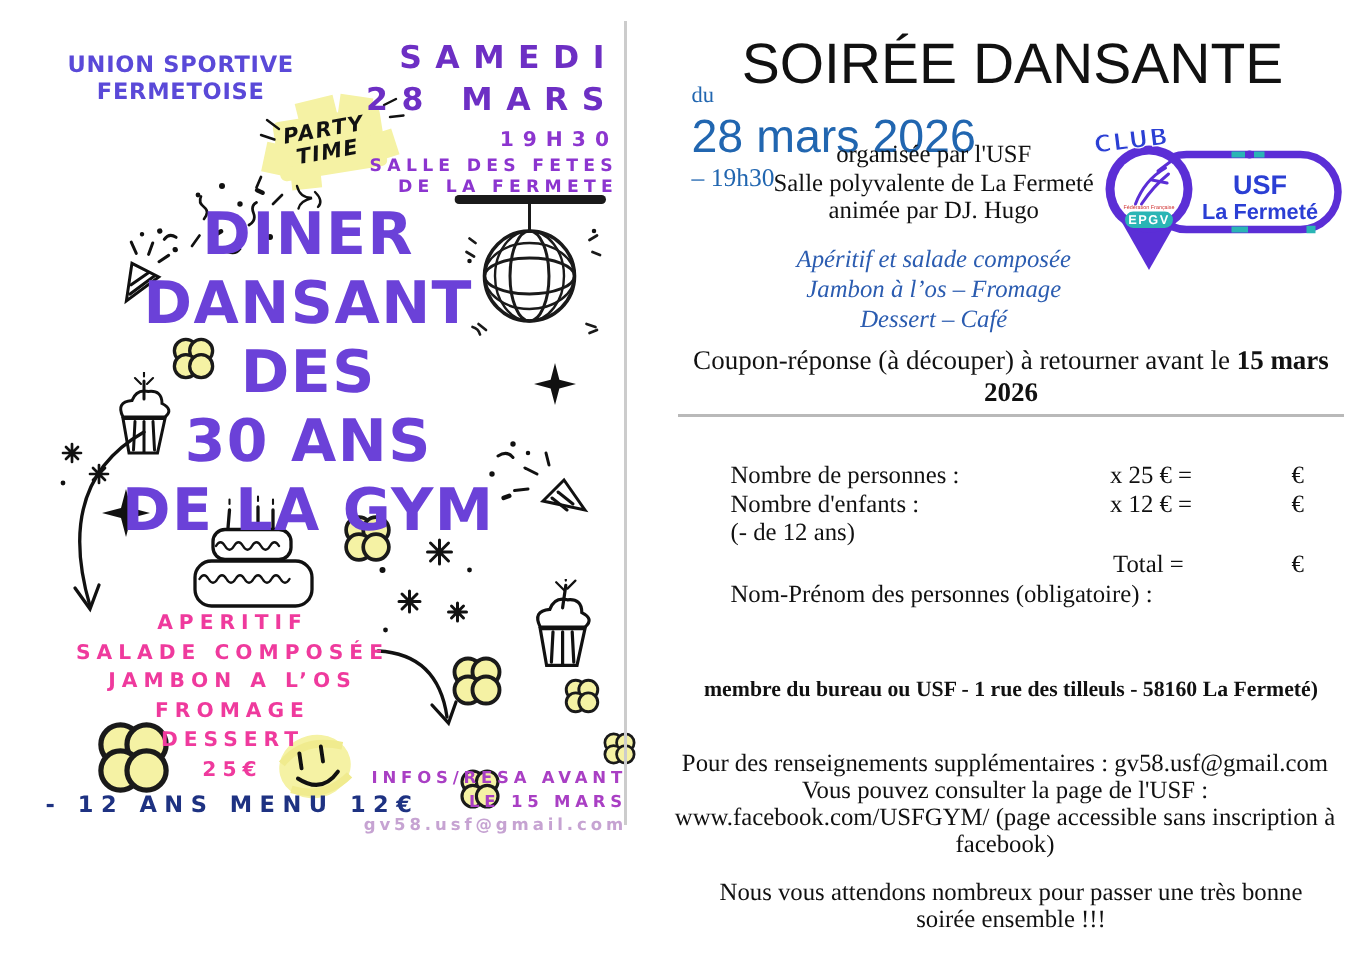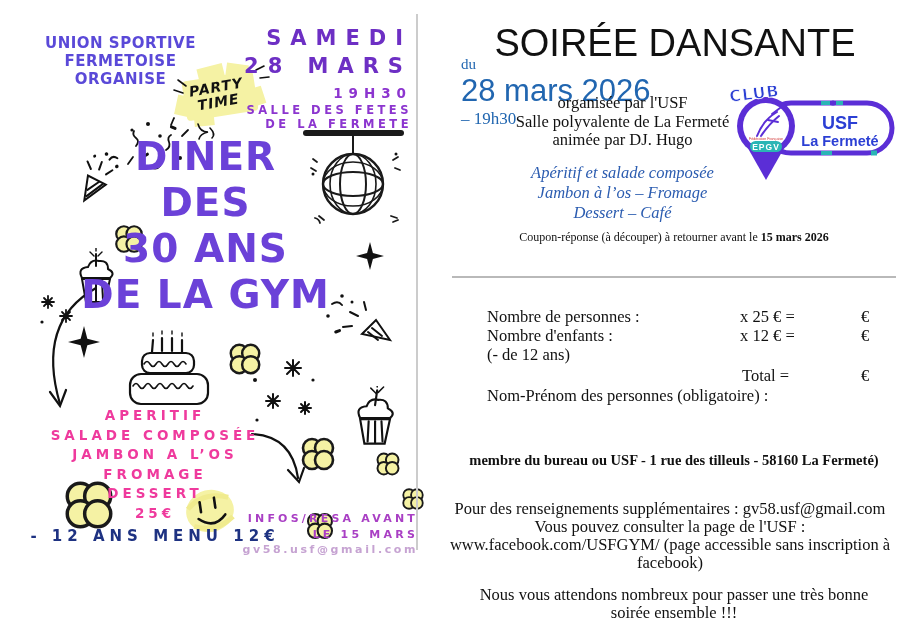--- a/index.html
+++ b/index.html
@@ -69,42 +69,41 @@
   .rp-dateline .time{font-size:17px;margin-left:6px;}
   .rp-venue{
     left:455px;top:94px;width:335px;text-align:center;
     font-size:16.5px;line-height:18.5px;color:#111;
   }
   .rp-menu{
     left:455px;top:163px;width:335px;text-align:center;
     font-size:16.5px;line-height:20px;color:#2b5cb0;font-style:italic;
   }
   .rp-coupon{
-    left:452px;top:230px;width:444px;text-align:center;font-size:12px;color:#111;
+    left:452px;top:230px;width:444px;text-align:center;font-size:18px;color:#111;
   }
   .rp-form{font-size:16.5px;color:#111;}
   .rp-payment{
     left:450px;top:452px;width:448px;text-align:center;
     font-weight:bold;font-size:14.5px;line-height:17px;color:#111;
   }
   .rp-contact{
     left:440px;top:500px;width:460px;text-align:center;font-size:16.5px;line-height:18px;color:#111;
   }
   .rp-closing{
     left:452px;top:586px;width:444px;text-align:center;font-size:16.5px;line-height:18px;color:#111;
   }
   svg{display:block;}
 </style>
 </head>
 <body>
 
 <div class="abs flyer-org">
   <div>UNION SPORTIVE</div>
   <div>FERMETOISE</div>
-  <div>ORGANISE</div>
 </div>
 
 <div class="abs party-time">
   <svg width="104" height="78" viewBox="0 0 104 78">
     <g fill="#f5f2a4">
       <rect x="16" y="14" width="72" height="40" rx="4" transform="rotate(-9 52 34)"></rect>
       <rect x="30" y="4" width="26" height="16" transform="rotate(-14 43 12)"></rect>
       <rect x="58" y="2" width="22" height="14" transform="rotate(8 69 9)"></rect>
       <rect x="8" y="34" width="16" height="20" transform="rotate(12 16 44)"></rect>
       <rect x="78" y="26" width="18" height="18" transform="rotate(-18 87 35)"></rect>
@@ -351,20 +350,21 @@
   <path d="M6 20 q18 -14 42 -2 M8 38 q20 12 40 0" stroke="#f0eb8e" stroke-width="5" fill="none"></path>
   <g stroke="#111" stroke-width="2.6" fill="none" stroke-linecap="round">
     <line x1="19" y1="16" x2="18" y2="26"></line>
     <line x1="34" y1="15" x2="33" y2="25"></line>
     <path d="M14 32 q13 14 27 2"></path>
   </g>
 </svg>
 
 <div class="abs flyer-title">
   <div>DINER</div>
+  <div>DANSANT</div>
   <div>DES</div>
   <div>30 ANS</div>
   <div>DE LA GYM</div>
 </div>
 
 <div class="abs flyer-menu">
   <div>APERITIF</div>
   <div>SALADE COMPOSÉE</div>
   <div>JAMBON A L’OS</div>
   <div>FROMAGE</div>

